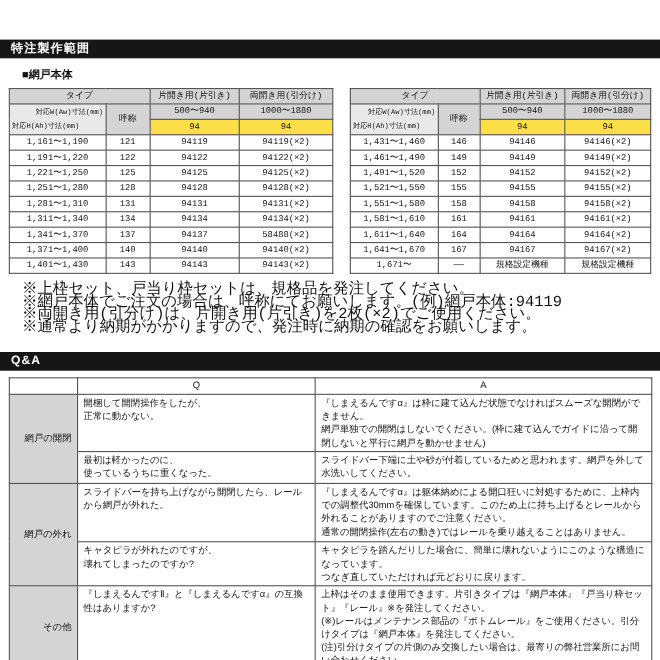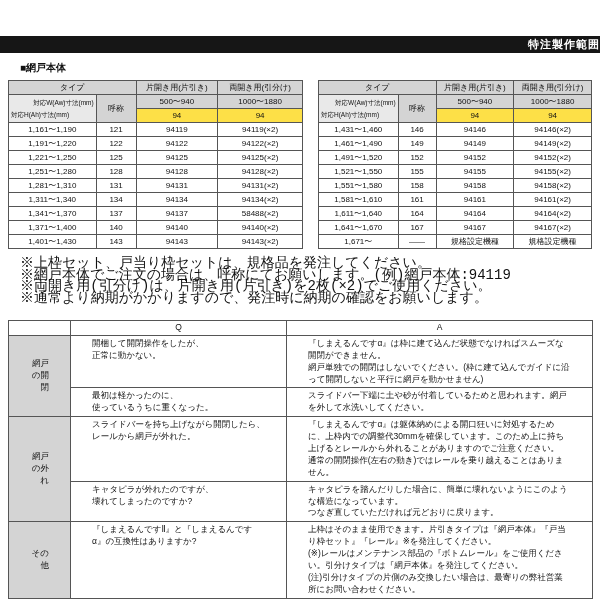--- a/index.html
+++ b/index.html
@@ -6,25 +6,25 @@
   body {
     width:600px; height:600px; overflow:hidden;
     font-family:"Liberation Sans","DejaVu Sans",sans-serif;
     color:#111;
   }
   .page { position:relative; width:600px; height:600px; background:#fff; }
   .topspace { height:36px; }
   .bar {
     background:#161616; color:#fff;
     font-size:11px; font-weight:bold; letter-spacing:1px;
-    height:17px; line-height:17px; padding-left:10px;text-align:right;
+    height:17px; line-height:17px; padding-left:10px;
   }
   .content { padding:0 8px; }
   .sec-head { font-size:10px; font-weight:bold; margin:8px 0 5px 12px; }
-  .tables { display:flex; gap:15px; align-items:flex-start; }
+  .tables { display:flex; gap:15px; align-items:flex-start;font-family:Liberation Mono, monospace; }
   table { border-collapse:collapse; }
   .spec { font-size:8px; }
   .spec th, .spec td {
     border:1px solid #555; text-align:center; vertical-align:middle;
     padding:0 2px; height:13px; line-height:1.15; font-weight:normal;
   }
   .spec thead th { background:#d4d4d4; }
   .spec thead th.cell-94 { background:#fde047; }
   .spec tbody td { background:#fff; }
   .diag {
@@ -32,21 +32,21 @@
     background-image:linear-gradient(to top right,
       transparent calc(50% - .5px), #555 calc(50% - .5px),
       #555 calc(50% + .5px), transparent calc(50% + .5px));
     font-size:6.5px; padding:1px 2px !important;
   }
   .diag .w { display:block; text-align:right; }
   .diag .h { display:block; text-align:left; margin-top:4px; }
   .notes { font-size:14px; line-height:11.5px; margin:9px 0 16px 12px;font-family:Liberation Mono, monospace; }
   .qa-table { font-size:8.5px; width:584px; margin-top:6px; table-layout:fixed; }
   .qa-table th, .qa-table td {
-    border:1px solid #555; padding:2px 21px; vertical-align:top; line-height:1.4;
+    border:1px solid #555; padding:2px 5px; vertical-align:top; line-height:1.4;
     font-weight:normal; word-break:break-all;
   }
   .qa-head th { text-align:center; height:11px; background:#fff; padding:1px; vertical-align:middle; }
   .qa-cat { background:#d4d4d4; text-align:right; vertical-align:middle !important; font-weight:bold; }
   .qa-q, .qa-a { white-space:pre-line; background:#fff; }
 </style>
 </head>
 <body>
 
 <div class="page">
@@ -232,20 +232,21 @@
     </div>
 
     <div class="notes" id="notes">
         <div>※上枠セット、戸当り枠セットは、規格品を発注してください。</div>
         <div>※網戸本体でご注文の場合は、呼称にてお願いします。(例)網戸本体:94119</div>
         <div>※両開き用(引分け)は、片開き用(片引き)を2枚(×2)でご使用ください。</div>
         <div>※通常より納期がかかりますので、発注時に納期の確認をお願いします。</div>
       </div>
   </div>
 
+  <div class="bar">Q&amp;A</div>
 
   <div class="content">
     <table class="qa-table">
       <colgroup>
           <col style="width:62px">
           <col style="width:216px">
           <col style="width:306px">
         </colgroup>
       <thead>
         <tr class="qa-head">

